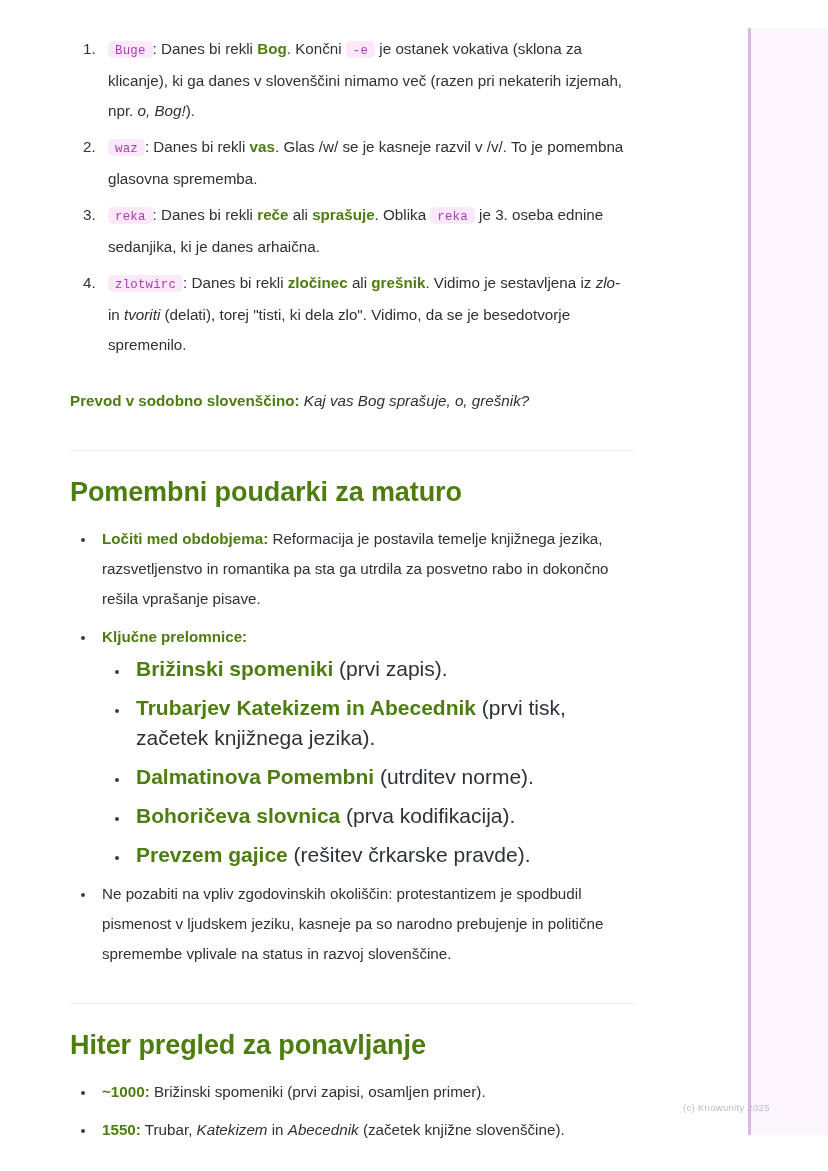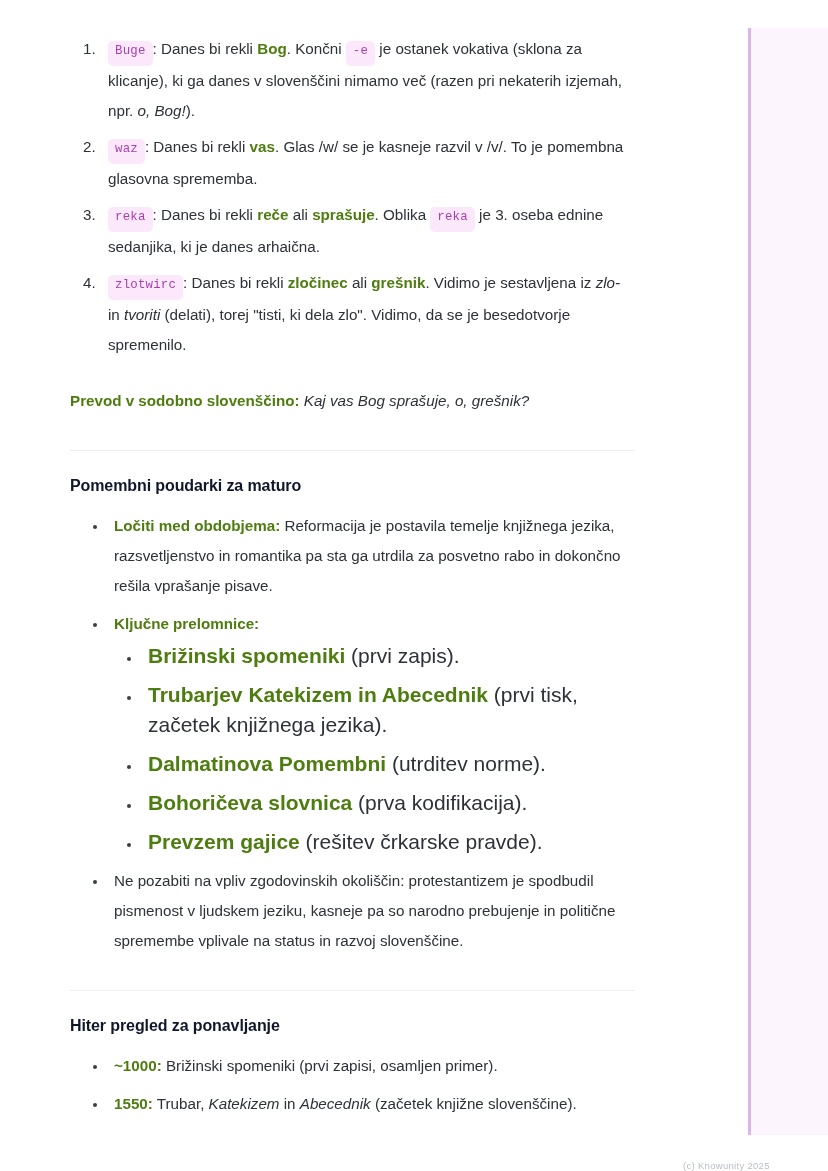--- a/index.html
+++ b/index.html
@@ -60,21 +60,21 @@
   }
   b, .b { font-weight: bold; color: #4d7c0f; }
   i, .i { font-style: italic; }
 
   
   .chip {
     font-family: "Liberation Mono", monospace;
     font-size: 12.4px;
     background: #fbe9fb;
     color: #a83fb0;
-    padding: 3px 7px 8px 7px;
+    padding: 3px 7px 0 7px;
     border-radius: 5px;
     letter-spacing: 0.2px;
     white-space: nowrap;
   }
 
   
   ol.num {
     margin: 0;
     padding: 0 0 0 30px;
     list-style: decimal;
@@ -82,21 +82,21 @@
   ol.num > li {
     font-size: 15.2px;
     line-height: 30px;
     margin-bottom: 6px;
     padding-left: 8px;
   }
   ol.num > li::marker { color: #2d3138; }
 
   
   ul.bul {
-    margin: 12px;
+    margin: 0;
     padding: 0 0 0 26px;
     list-style: disc;
   }
   ul.bul > li {
     font-size: 15.2px;
     line-height: 30px;
     margin-bottom: 8px;
     padding-left: 6px;
   }
   ul.bul > li::marker { color: #3a3f47; font-size: 14px; }
@@ -109,40 +109,40 @@
   ul.sub > li {
     font-size: 21px;
     line-height: 30px;
     margin-bottom: 9px;
     padding-left: 6px;
   }
   ul.sub > li::marker { color: #3a3f47; font-size: 14px; }
 
   
   h2.section {
-    font-size: 16px;
+    font-size: 27px;
     font-weight: bold;
-    color: #0f172a;
+    color: #4d7c0f;
     margin: 26px 0 16px 0;
     letter-spacing: -0.1px;
   }
 
   
   hr.div {
     border: 0;
     border-top: 1.5px solid #eceef0;
     margin: 34px 0 0 0;
     width: 565px;
   }
 
   
   #watermark {
     position: absolute;
     left: 683px;
-    top: 1160px;
+    top: 1102px;
     font-size: 9.5px;
     color: #b9bdc4;
     letter-spacing: 0.3px;
     white-space: nowrap;
   }
   .sec-list { margin-top: 2px; }
 </style>
 </head>
 <body>
 

